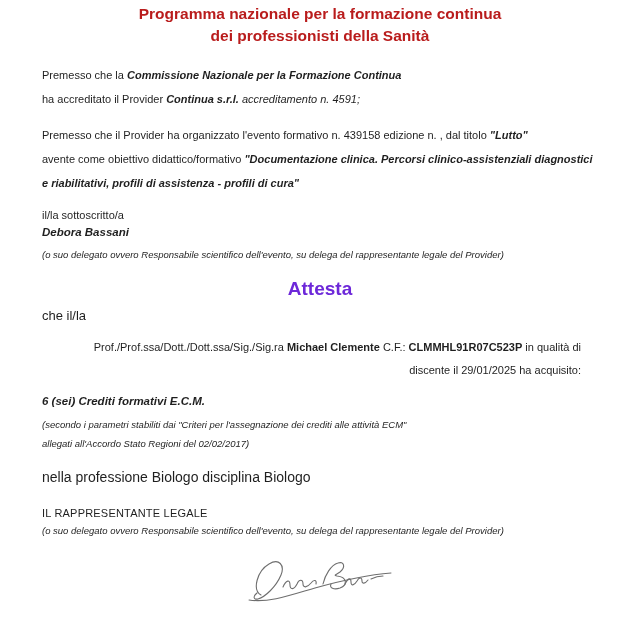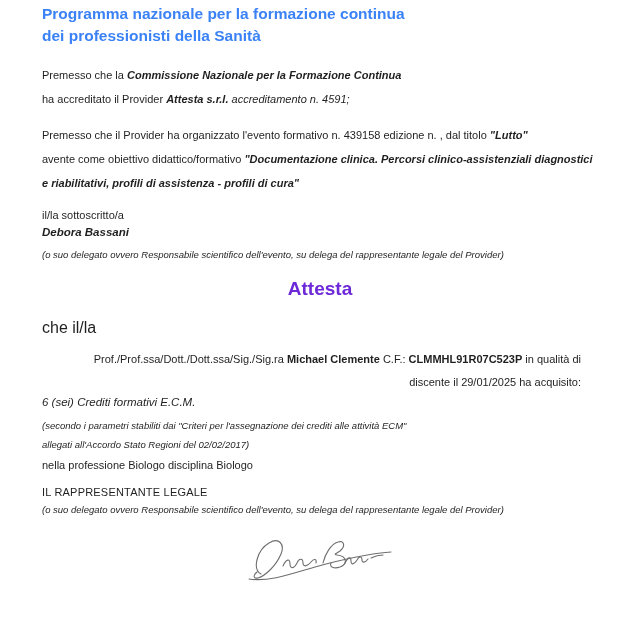--- a/index.html
+++ b/index.html
@@ -14,25 +14,25 @@
     font-family: "Liberation Sans", "DejaVu Sans", sans-serif;
     color: #1f1f1f;
   }
   .doc {
     padding: 3px 42px 0 42px;
     box-sizing: border-box;
     width: 640px;
   }
   .title {
     margin: 0;
-    text-align: left;
+    text-align: center;
     font-size: 15.5px;
     line-height: 22px;
     font-weight: bold;
-    color: #3b82f6;
+    color: #b91c1c;
   }
   .para {
     font-size: 11px;
     line-height: 24px;
     margin: 0;
   }
   .p-accred { margin-top: 16px; }
   .p-evento { margin-top: 12px; }
   .bi { font-weight: bold; font-style: italic; }
   .it { font-style: italic; }
@@ -49,50 +49,51 @@
   }
   .sig-note { margin-top: 5px; }
   .attesta-heading {
     margin: 15px 0 0 0;
     text-align: center;
     font-size: 19px;
     font-weight: bold;
     color: #6d28d9;
   }
   .attesta-sub {
-    margin-top: 20px;
-    font-size: 16px;
+    margin-top: 8px;
+    font-size: 13px;
     line-height: 15px;
   }
   .p-discente {
     margin: 13px auto 0 auto;
     max-width: 522px;
     text-align: right;
     line-height: 23px;
   }
   .crediti-valore {
+    margin-top: 11px;
     font-size: 11.5px;
     line-height: 17px;
-    font-weight: normal;
+    font-weight: bold;
     font-style: italic;
   }
   .crediti-note { margin-top: 5px; line-height: 19px; }
   .professione {
-    margin-top: 4px;
-    font-size: 11px;
+    margin-top: 17px;
+    font-size: 14px;
     line-height: 15px;
   }
   .luogo-data {
     margin-top: 44px;
     font-size: 11px;
     line-height: 15px;
     text-align: left;
   }
   .firmatario {
-    margin-top: 12px;
+    margin-top: 21px;
     font-size: 11px;
     line-height: 15px;
     letter-spacing: 0.2px;
   }
   .firmatario-note { margin-top: 2px; }
   .signature-wrap {
     margin-top: 18px;
     text-align: center;
   }
   .signature-wrap svg { display: inline-block; }
@@ -102,21 +103,21 @@
 
 <div class="doc">
 
   <h1 class="title">
     <span>Programma nazionale per la formazione continua</span><br>
     <span>dei professionisti della Sanità</span>
   </h1>
 
   <p class="para p-accred">
     <span>Premesso che la </span><span class="bi">Commissione Nazionale per la Formazione Continua</span><br>
-    <span>ha accreditato il Provider </span><span class="bi">Attesta s.r.l.</span><span class="it"> accreditamento n. 4591;</span>
+    <span>ha accreditato il Provider </span><span class="bi">Continua s.r.l.</span><span class="it"> accreditamento n. 4591;</span>
   </p>
 
   <p class="para p-evento">
     <span>Premesso che il Provider ha organizzato l'evento formativo n. 439158 edizione n. , dal titolo </span><span class="bi">"Lutto"</span><br>
     <span>avente come obiettivo didattico/formativo </span><span class="bi">"Documentazione clinica. Percorsi clinico-assistenziali diagnostici e riabilitativi, profili di assistenza - profili di cura"</span>
   </p>
 
   <div class="center sig-block">
     <div class="sig-intro">il/la sottoscritto/a</div>
     <div class="sig-name">Debora Bassani</div>

